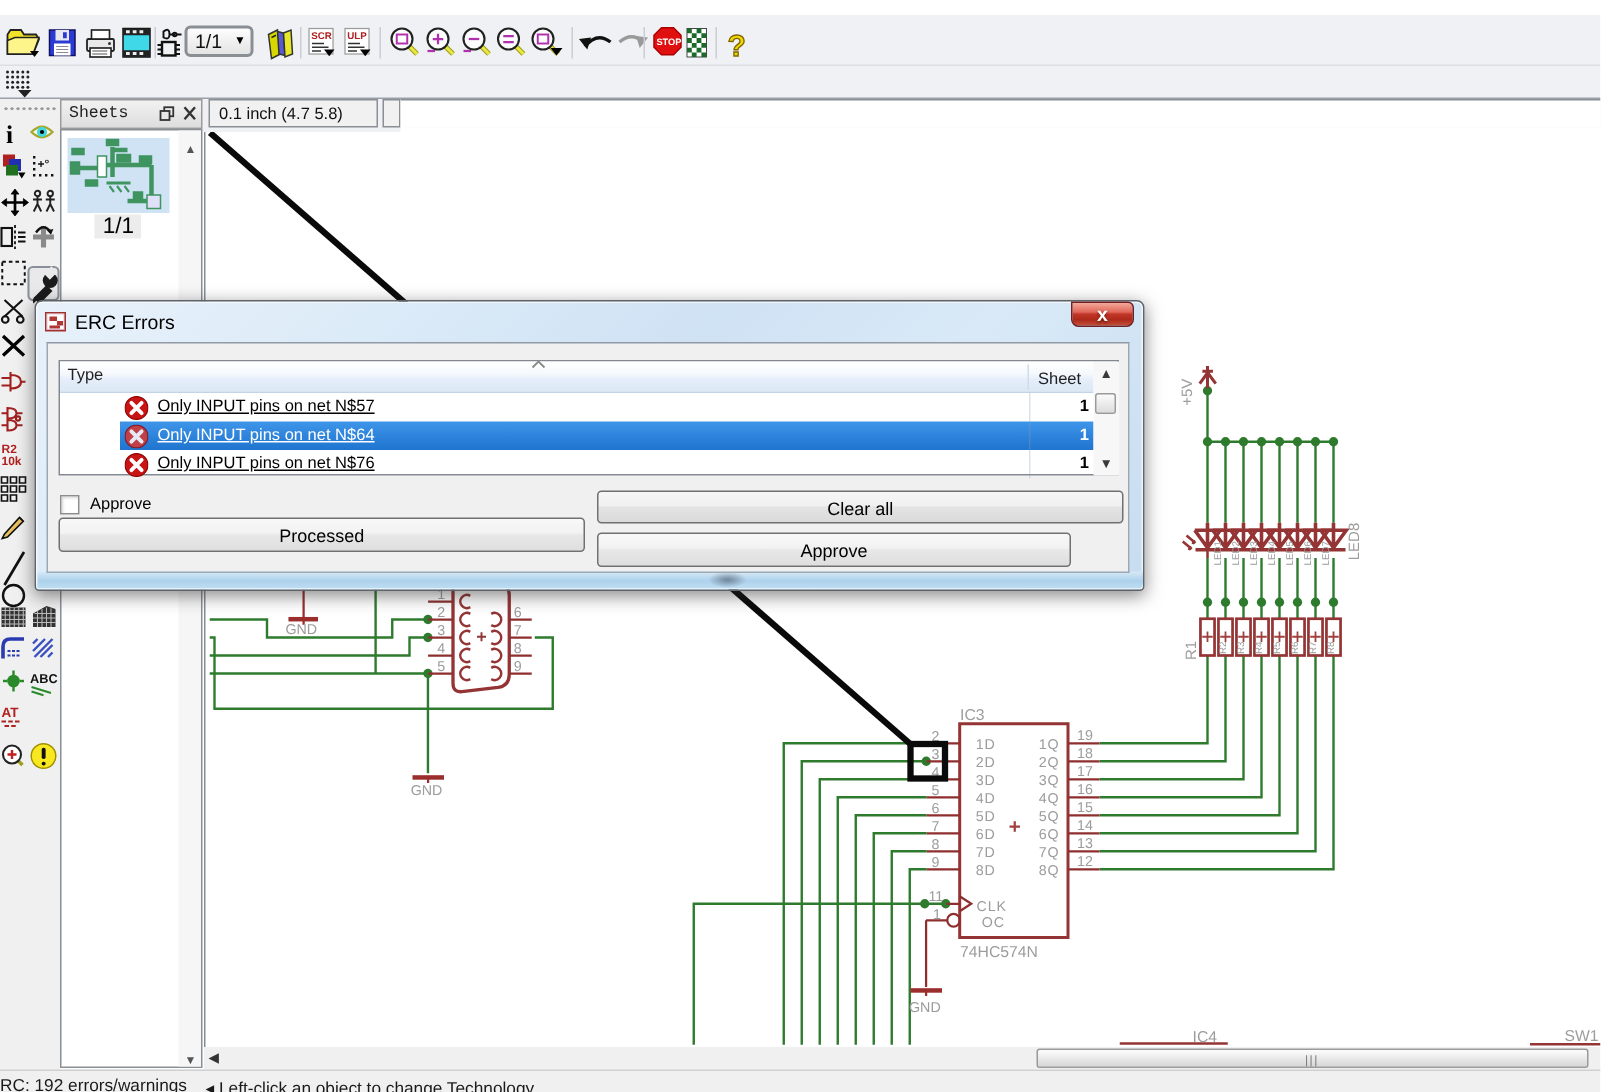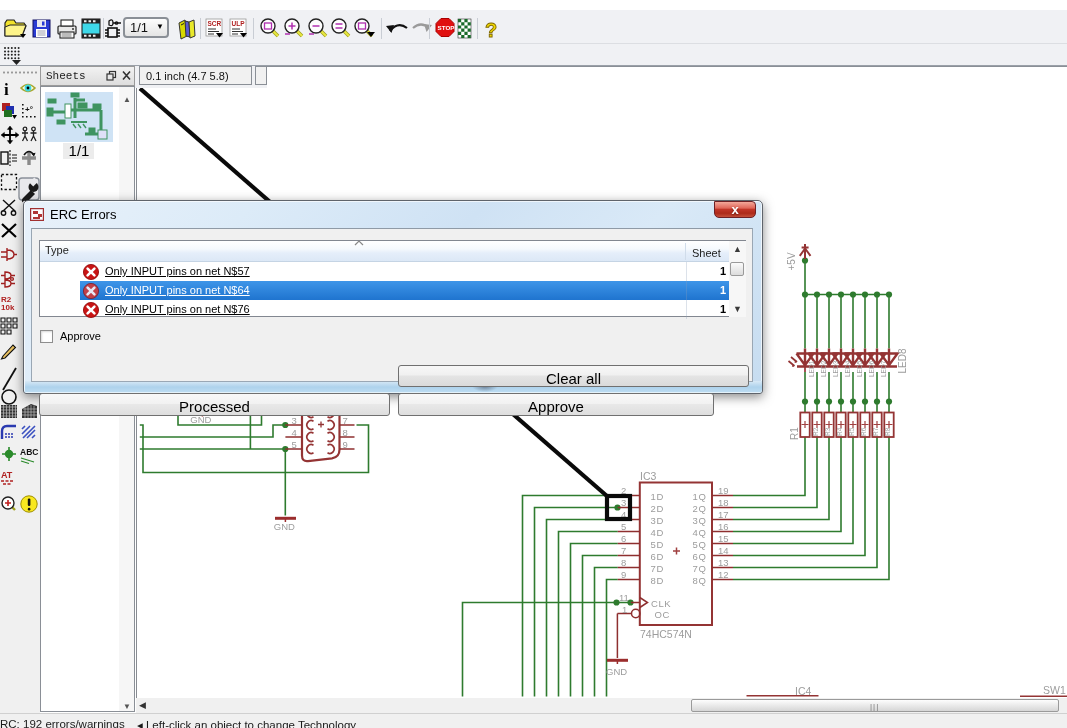--- a/index.html
+++ b/index.html
@@ -83,22 +83,22 @@
 .hsep { position:absolute; top:2px; width:1px; height:17px; background:#d0dcea; }
 .ercrow { position:absolute; left:0; width:689px; height:19px; font-size:11px; color:#000; }
 .rowsel { background:linear-gradient(#3e95e8,#1f74cf); color:#fff; }
 .erctext { position:absolute; left:65px; top:3px;text-decoration:underline; }
 .sheetnum { position:absolute; left:640px; top:3px; width:46px; text-align:right;
   font-weight:bold; }
 .ericon { position:absolute; left:43px; top:2px; width:16px; height:16px; }
 #ercsb { left:689px; top:0px; width:17px; height:76px; background:#f7f7f7; }
 #ercthumb { position:absolute; left:1px; top:21px; width:14px; height:14px;
   background:linear-gradient(#fbfbfb,#dcdcdc); border:1px solid #9a9a9a; border-radius:2px; }
-.vbtn { border:1px solid #707070; border-radius:3px; color:#000; font-size:15px;
-  text-align:center; background:linear-gradient(#f7f7f7,#f0f0f0 45%,#e4e4e4 50%,#dadada);margin-top:38px; }
+.vbtn { border:1px solid #707070; border-radius:3px; color:#000; font-size:12px;
+  text-align:center; background:linear-gradient(#f7f7f7,#f0f0f0 45%,#e4e4e4 50%,#dadada); }
 .vbtn2 { background:linear-gradient(#f8f8f8,#f2f2f2 45%,#e8e8e8 50%,#dedede); }
 #cbox { left:8px; top:101px; width:13px; height:13px; background:#fff;
   border:1px solid #8e8e8e; box-shadow:inset 1px 1px 2px #d8d8d8; }
 #cboxlbl { left:28px; top:101px; font-size:11px; color:#000; }
 .sbarrow { position:absolute; width:100%; text-align:center; font-size:9px; color:#3a3a3a; }
 
 .gtxt { fill:#9c9c9c; font-family:"Liberation Sans",sans-serif; }
 </style>
 </head>
 <body>
@@ -719,17 +719,17 @@
         <div class="abs" style="left:646px;top:21px;width:1px;height:57px;background:rgba(140,160,185,0.30)"></div>
         <div id="ercsb" class="abs">
             <span class="sbarrow" style="top:3px">▲</span>
             <div id="ercthumb"></div>
             <span class="sbarrow" style="bottom:3px">▼</span>
           </div>
       </div>
       <div id="cbox" class="abs"></div>
       <div id="cboxlbl" class="abs">Approve</div>
       <div class="abs vbtn" style="left:366px;top:98px;width:351px;height:22px;padding-top:4px">Clear all</div>
-      <div class="abs vbtn vbtn2" style="left:7px;top:126px;width:351px;height:23px;padding-top:4px">Processed</div>
+      <div class="abs vbtn vbtn2" style="left:7px;top:116px;width:351px;height:23px;padding-top:4px">Processed</div>
       <div class="abs vbtn vbtn2" style="left:366px;top:126px;width:316px;height:23px;padding-top:4px">Approve</div>
     </div>
   </div>
 </div>
 
 </body></html>

